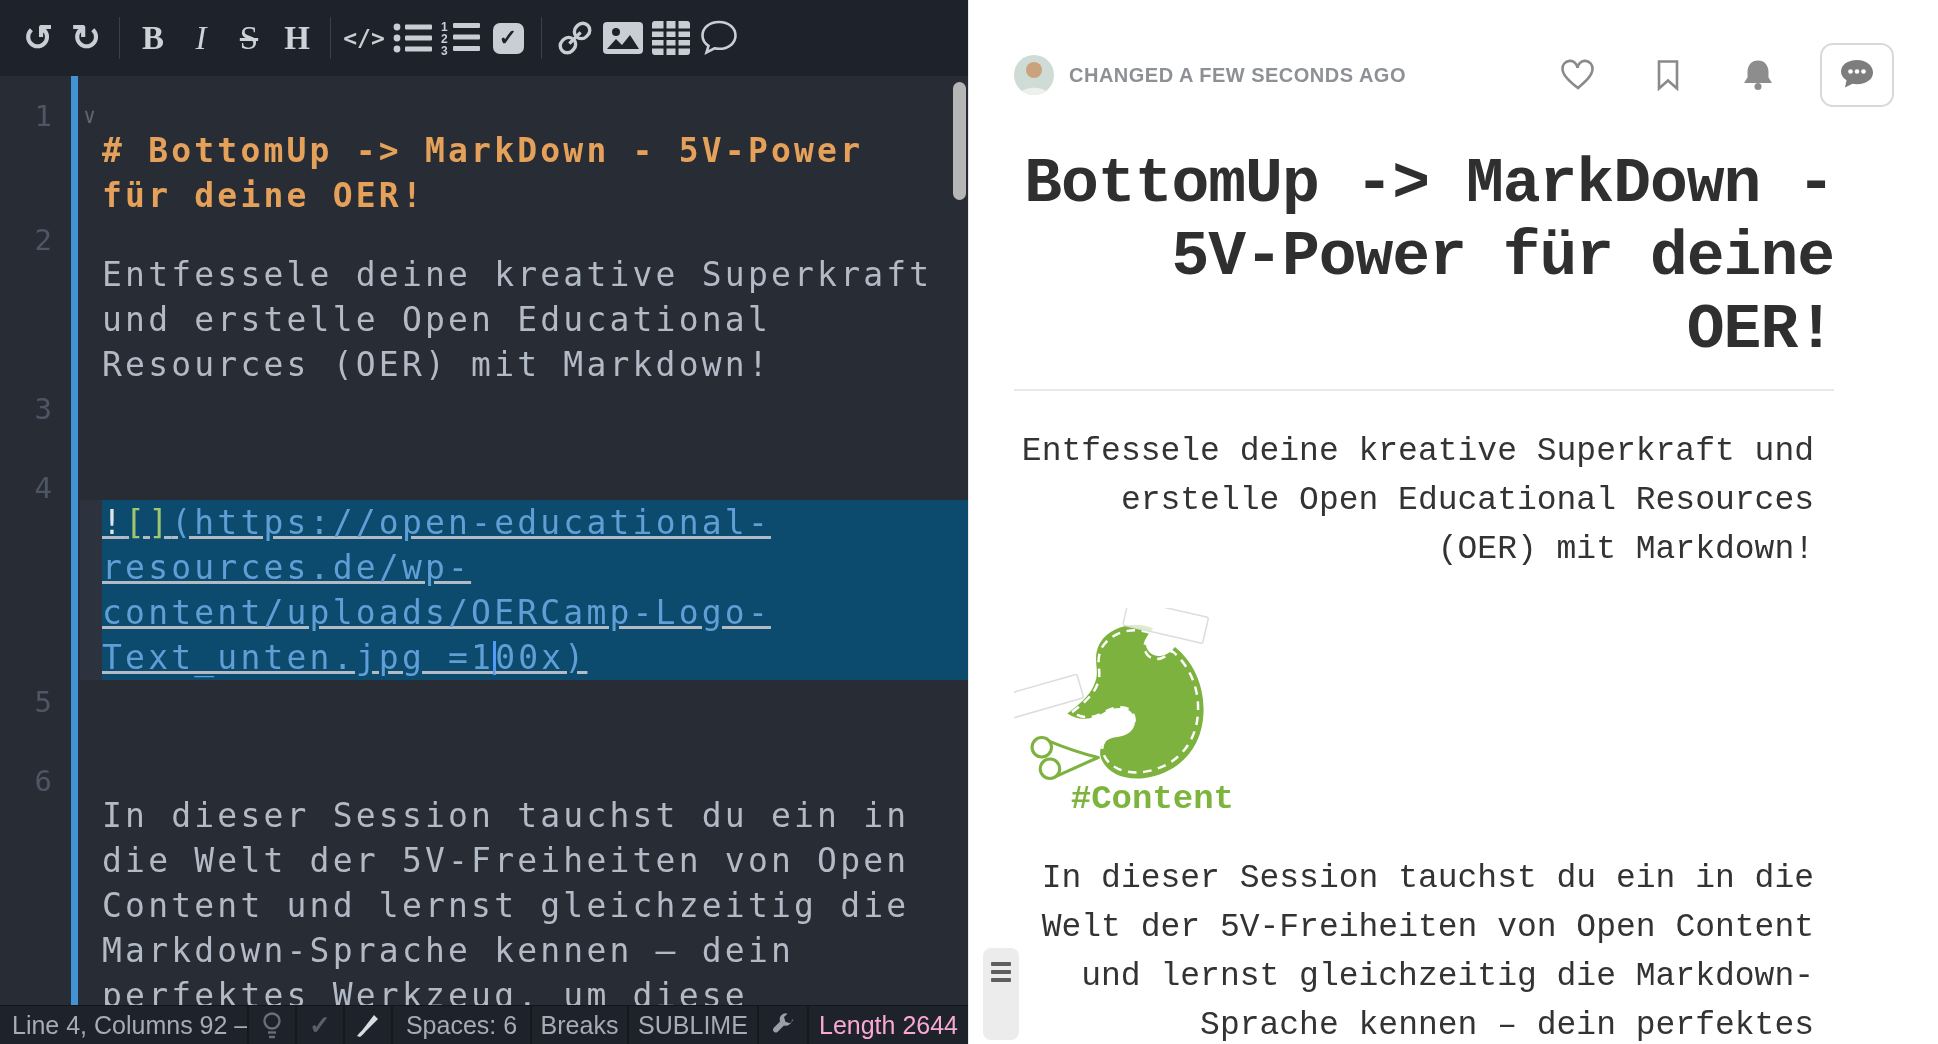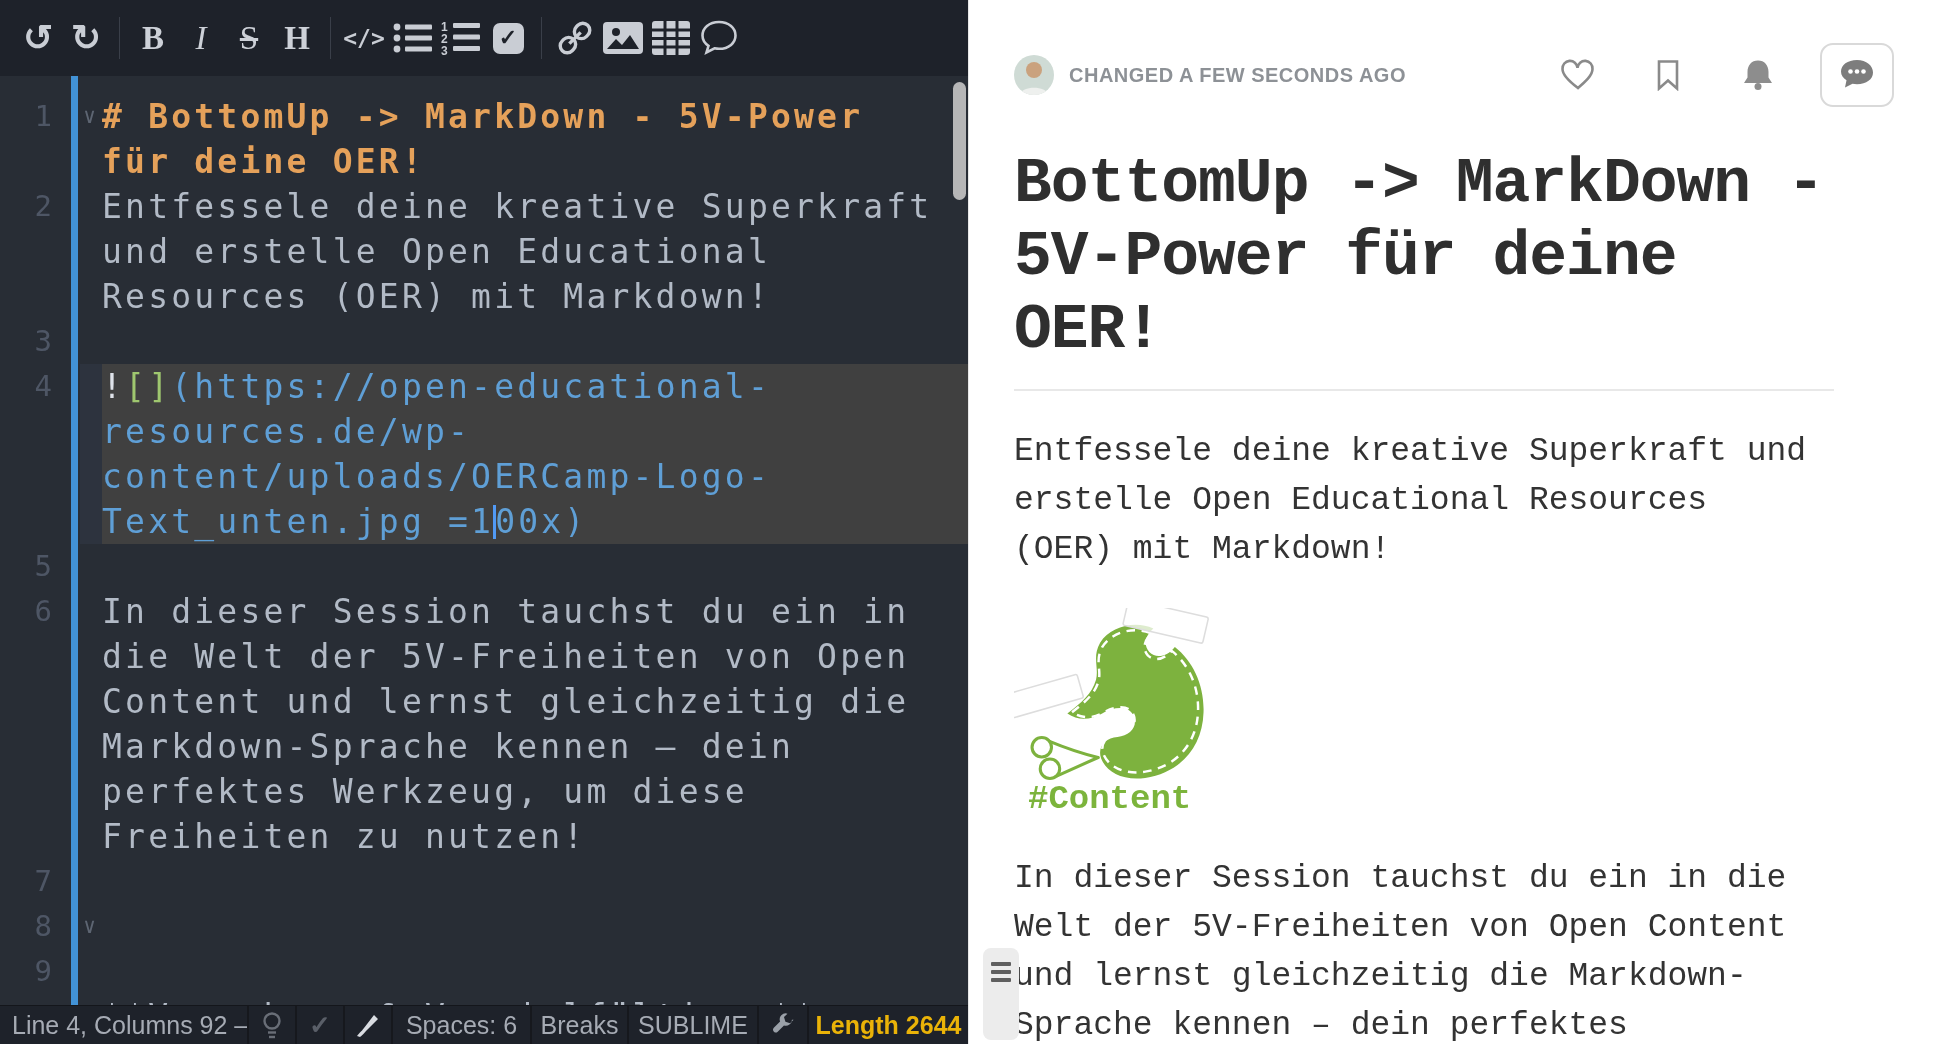--- a/index.html
+++ b/index.html
@@ -26,45 +26,45 @@
   .editor-body { position:absolute; left:0; top:76px; bottom:39px; right:0; overflow:hidden;
                  padding-top:18px; font-family:"DejaVu Sans Mono", monospace; }
   .gutter-bar { position:absolute; left:71px; top:0; bottom:0; width:7px; background:#4292d6; }
   .row { display:flex; align-items:flex-start; position:relative; }
   .num { width:60px; padding-right:8px; text-align:right; font-size:29px; color:#4e5665;
          line-height:45px; flex:none; }
   .fold { width:42px; text-align:right; padding-right:6px; color:#5d6572; font-size:21px;
           line-height:45px; flex:none; position:relative; z-index:2; }
   .code { flex:1; min-height:45px; padding-right:18px; font-size:33px; line-height:45px;
           letter-spacing:3.2px; color:#b2bac6; white-space:pre-wrap; overflow-wrap:normal;
-          position:relative; z-index:1; }
-  .row.active .code { background:#404040; box-shadow:-22px 0 0 #2d333e; }
+          position:relative; z-index:1;margin-top:34px; }
+  .row.active .code { background:#0c4a6e; box-shadow:-22px 0 0 #2d333e;text-decoration:underline; }
   .t-heading { color:#e5a15a; font-weight:bold; }
   .t-text { color:#b2bac6; }
   .t-plain { color:#dfe3ea; }
   .t-bracket { color:#9fc76f; }
   .t-link { color:#5f9fd6; }
   .cursor { display:inline-block; width:3px; height:34px; background:#519af5;
             vertical-align:-6px; margin:0 -1px; }
   .scroll-thumb { position:absolute; right:2px; top:6px; width:13px; height:118px;
                   background:#c5c5c5; border-radius:7px; opacity:.9; }
 
   .statusbar { position:absolute; left:0; bottom:0; width:100%; height:39px; background:#1e222a;
                border-top:1px solid #14161b; display:flex; align-items:stretch;
                font-size:25px; color:#a6abb4; }
   .sb-seg { display:flex; align-items:center; justify-content:center; border-left:2px solid #16181d;
             white-space:nowrap; overflow:hidden; flex:none; }
   .sb-seg.first { border-left:none; justify-content:flex-start; padding-left:12px; width:247px; }
   .sb-ico { width:48px; color:#696e77; }
   .sb-check { color:#5a5f68; font-size:26px; font-weight:bold; }
-  .sb-length { flex:1 1 auto !important; color:#eab308; font-weight:bold; }
+  .sb-length { flex:1 1 auto !important; color:#f9a8d4; font-weight:normal; }
 
   
   .preview-pane { position:absolute; left:968px; top:0; width:970px; height:1044px; background:#fff;
-                  border-left:1px solid #e7e7e7; }
+                  border-left:1px solid #e7e7e7;text-align:right; }
   .split-handle { position:absolute; left:14px; top:948px; width:36px; height:92px; background:#ececec;
                   border-radius:8px; z-index:10; padding-top:14px; display:flex; flex-direction:column;
                   align-items:center; gap:4px; cursor:col-resize; }
   .split-handle i { display:block; width:20px; height:4px; background:#5f5f5f; border-radius:1px; }
 
   .preview-head { position:absolute; left:45px; right:44px; top:43px; height:64px;
                   display:flex; align-items:center; }
   .avatar { width:40px; height:40px; border-radius:50%; overflow:hidden; flex:none; }
   .meta-text { margin-left:15px; font-size:20px; font-weight:bold; color:#8d9196;
                letter-spacing:.5px; white-space:nowrap; }

